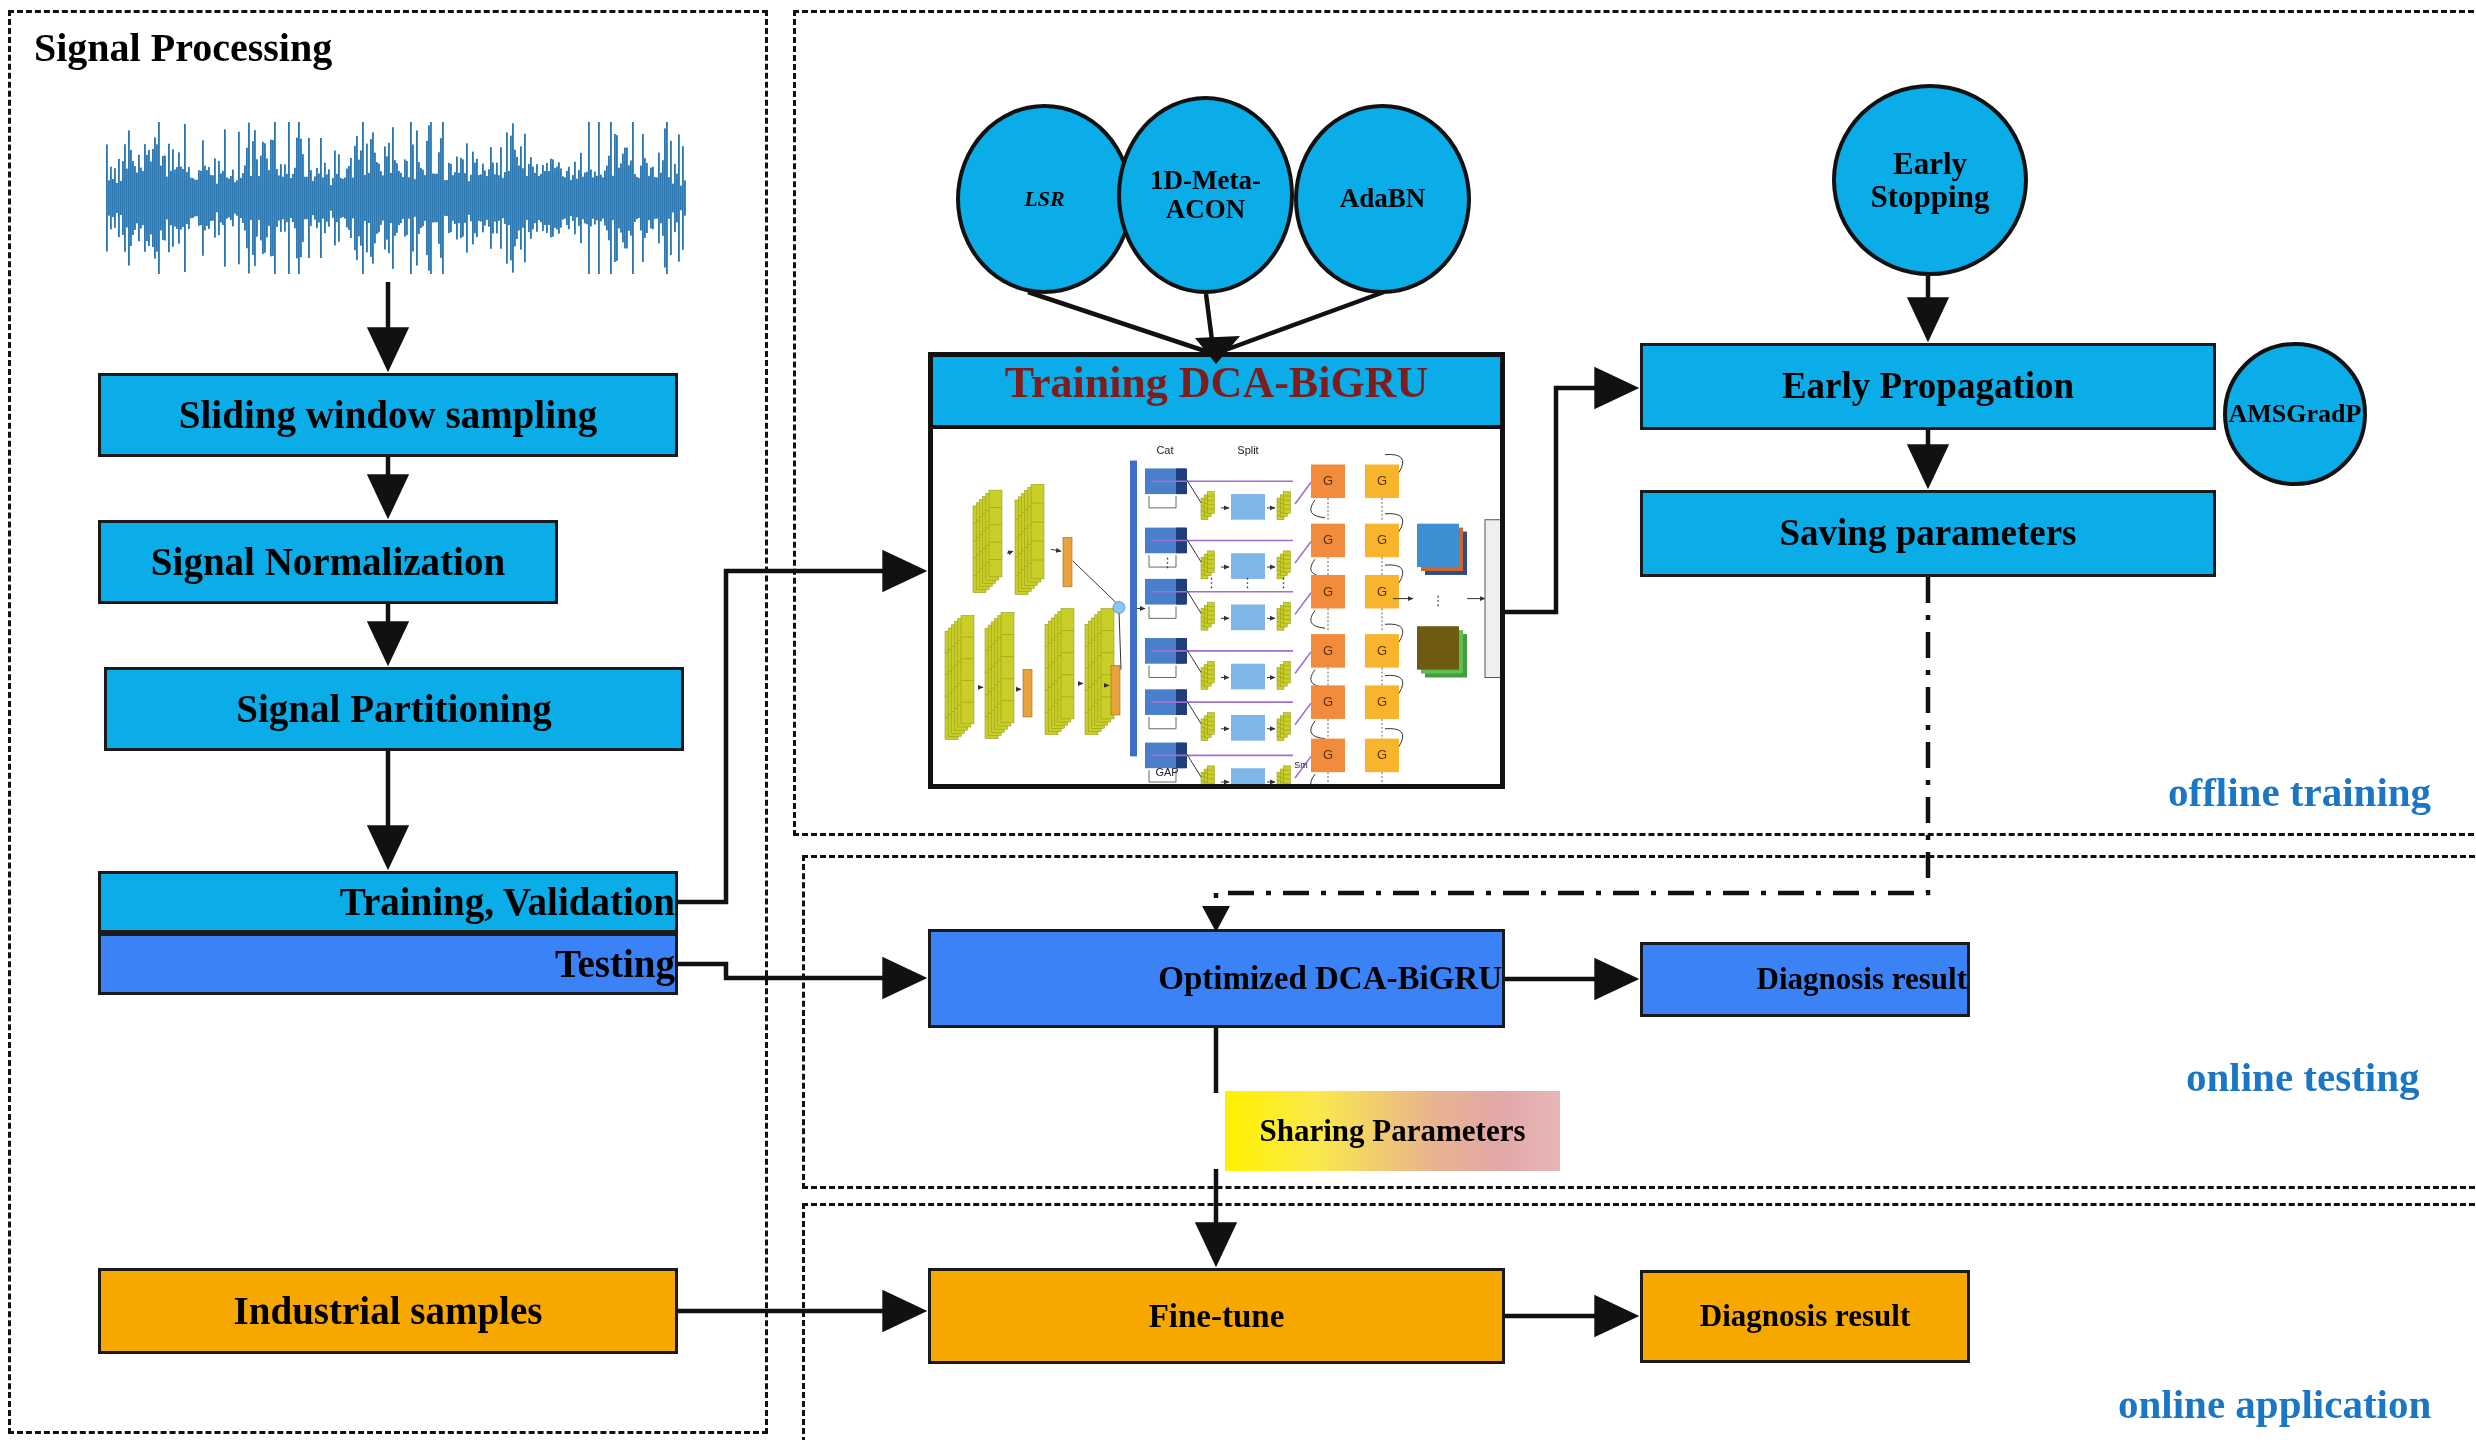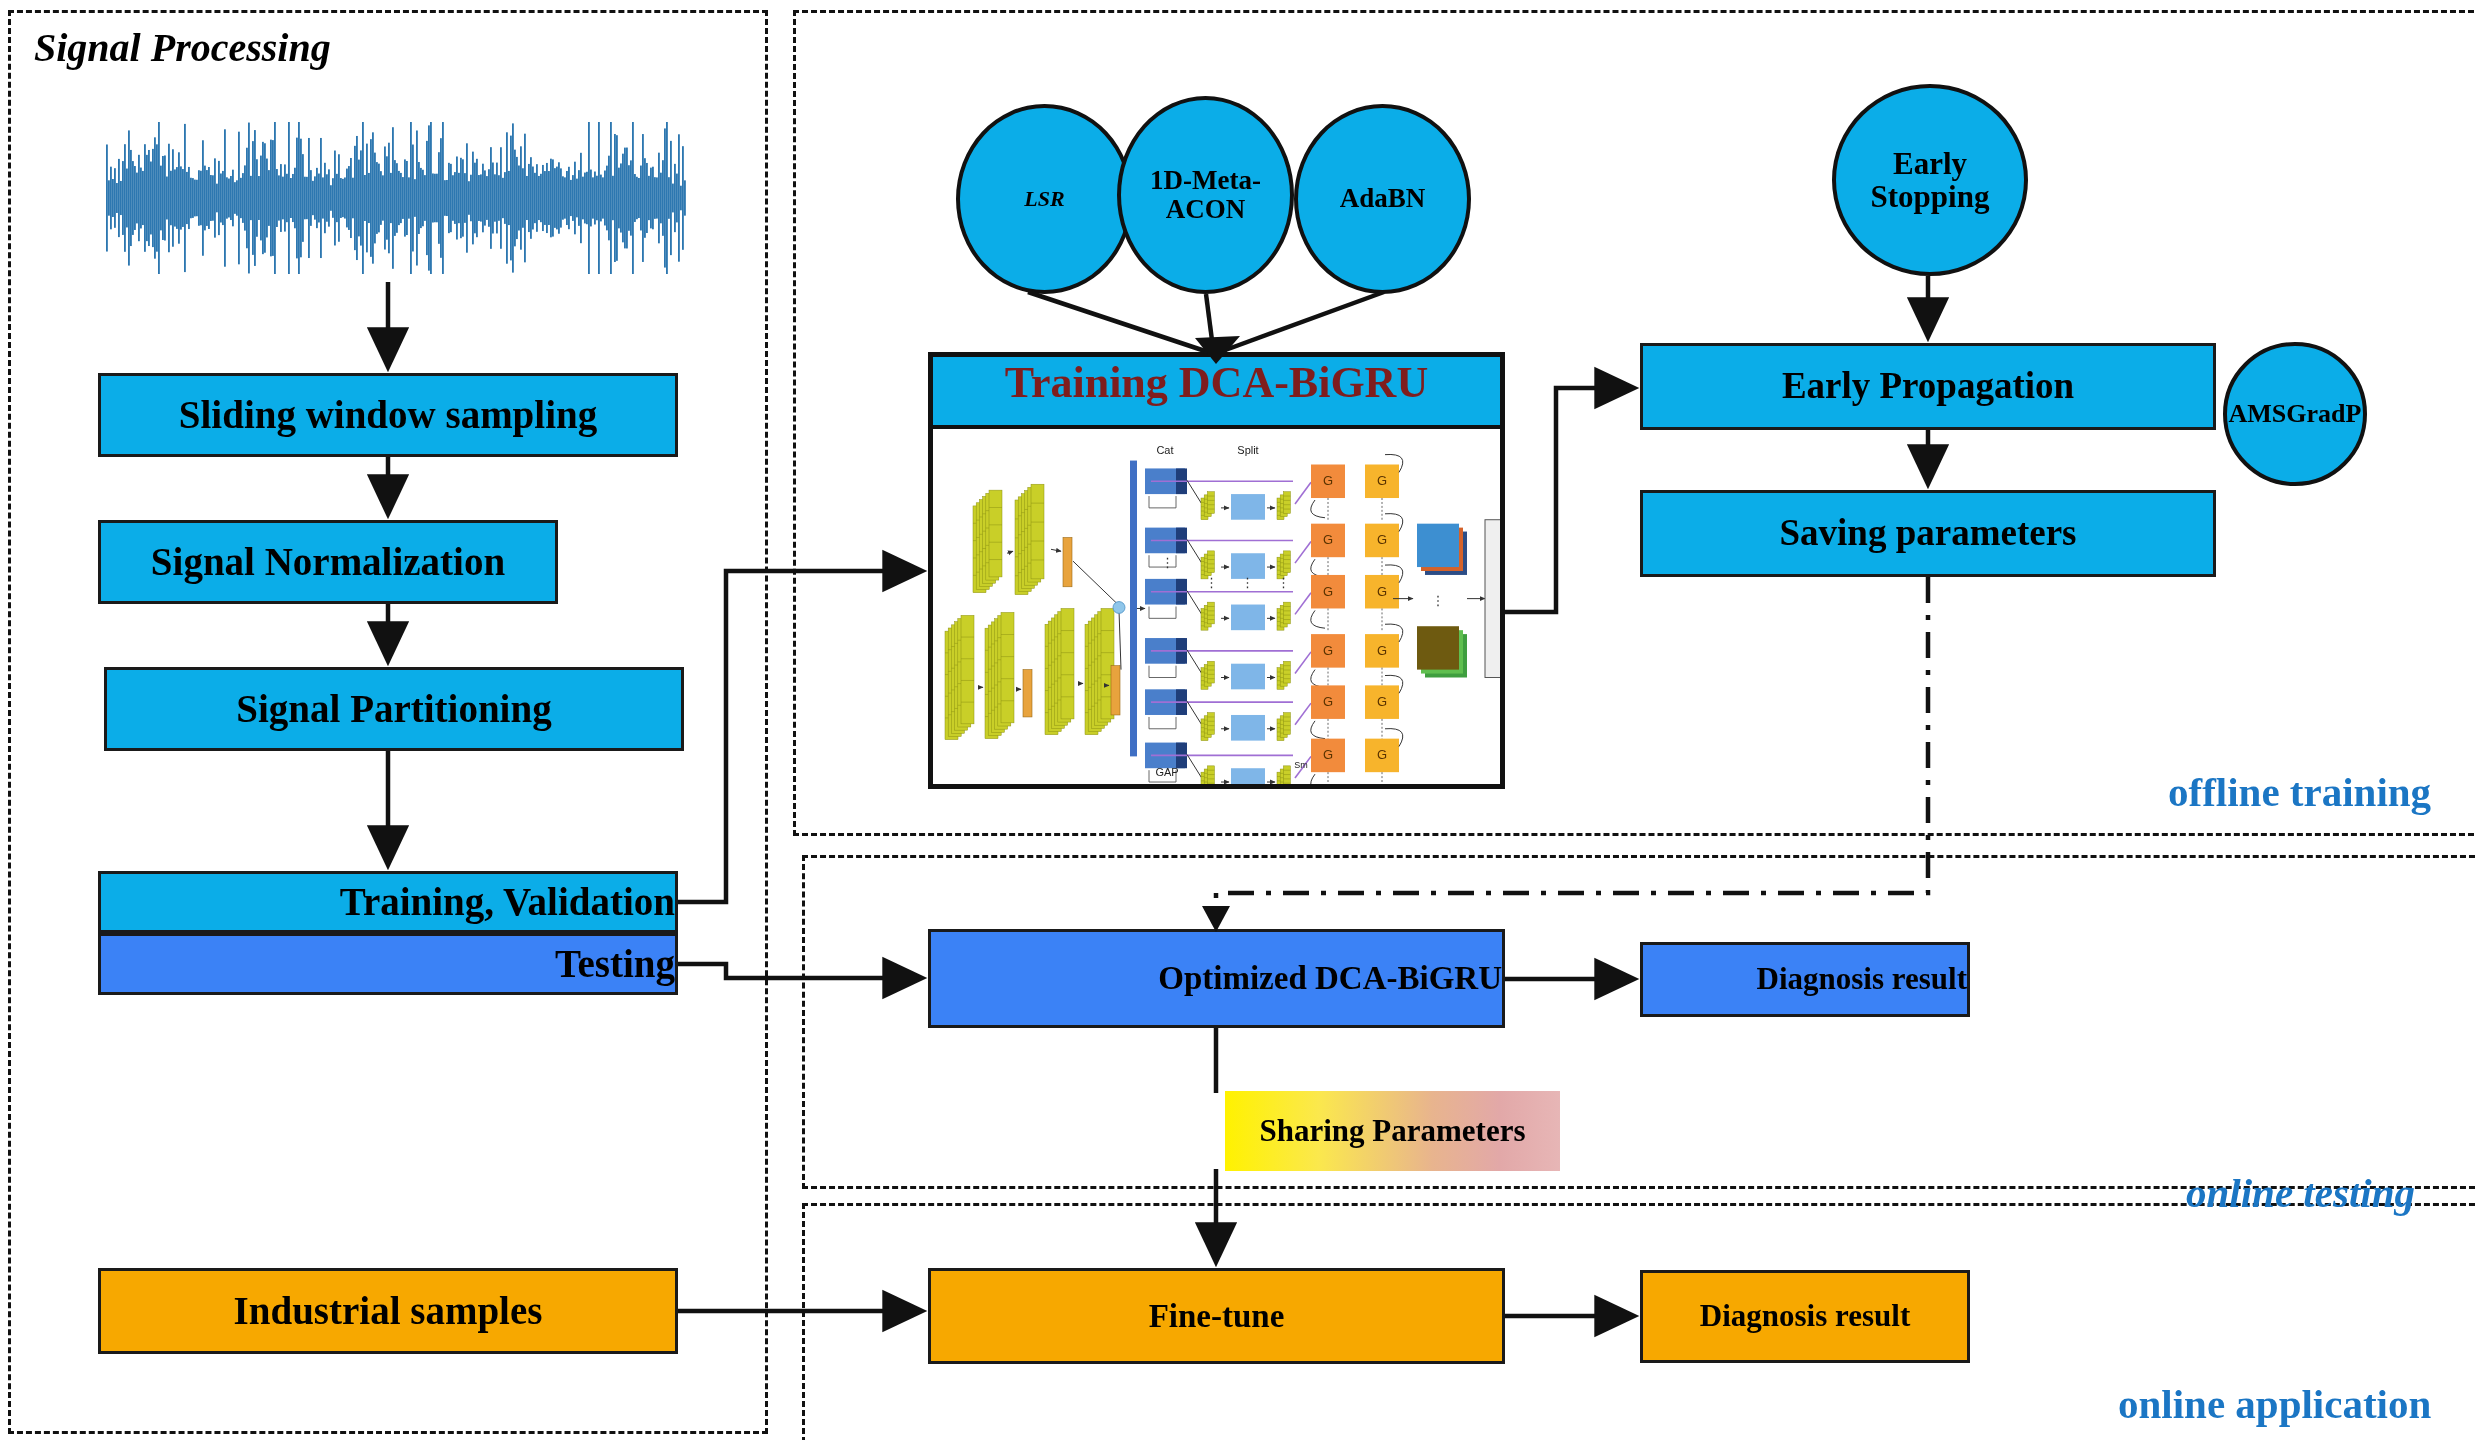--- a/index.html
+++ b/index.html
@@ -11,21 +11,21 @@
   .panel{position:absolute;border:3px dashed #111;box-sizing:border-box;background:transparent;}
   #panel-signal{left:8px;   top:10px;  width:760px;  height:1424px;}
   #panel-offline{left:793px;top:10px;  width:1690px; height:826px;}
   #panel-testing{left:802px;top:855px; width:1682px; height:334px;}
   #panel-app{left:802px;    top:1203px;width:1682px; height:240px;}
 
   .panel-label{position:absolute;color:#1B76C4;font-weight:bold;
                font-family:"Liberation Serif","DejaVu Serif",serif;
                white-space:nowrap;letter-spacing:0px;}
   #lbl-offline{left:2168px;top:768px; font-size:41px;}
-  #lbl-testing{left:2186px;top:1169px;font-size:41px;font-style:italic;}
+  #lbl-testing{left:2186px;top:1053px;font-size:41px;}
   #lbl-app{left:2118px;top:1380px;    font-size:41px;}
 
   
   .box{position:absolute;border:3px solid #1a1a1a;box-sizing:border-box;
        display:flex;align-items:center;justify-content:center;
        font-weight:bold;color:#000;text-align:center;line-height:1.05;}
   .blue{background:#0BADE8;}
   .yellow{background:#3b82f6;justify-content:flex-end;}
   .orange{background:#F7A800;}
 
@@ -34,21 +34,21 @@
         background:#0BADE8;display:flex;align-items:center;justify-content:center;
         font-weight:bold;color:#000;text-align:center;line-height:1.08;
         box-sizing:border-box;}
 
   
   #wires{position:absolute;left:0;top:0;width:2476px;height:1440px;
          pointer-events:none;}
 
   
   #title-signal{position:absolute;left:34px;top:24px;font-size:40px;
-                font-weight:bold;color:#000;font-style:italic;}
+                font-weight:bold;color:#000;}
 
   
   #waveform{position:absolute;left:106px;top:118px;width:580px;height:160px;}
 
   
   #train-card{position:absolute;left:928px;top:352px;width:577px;height:437px;
               border:5px solid #111;box-sizing:border-box;background:#fff;}
   #train-head{height:68px;background:#0BADE8;border-bottom:4px solid #111;
               display:flex;justify-content:center;
               font-size:44px;font-weight:bold;color:#7f1d1d;}

